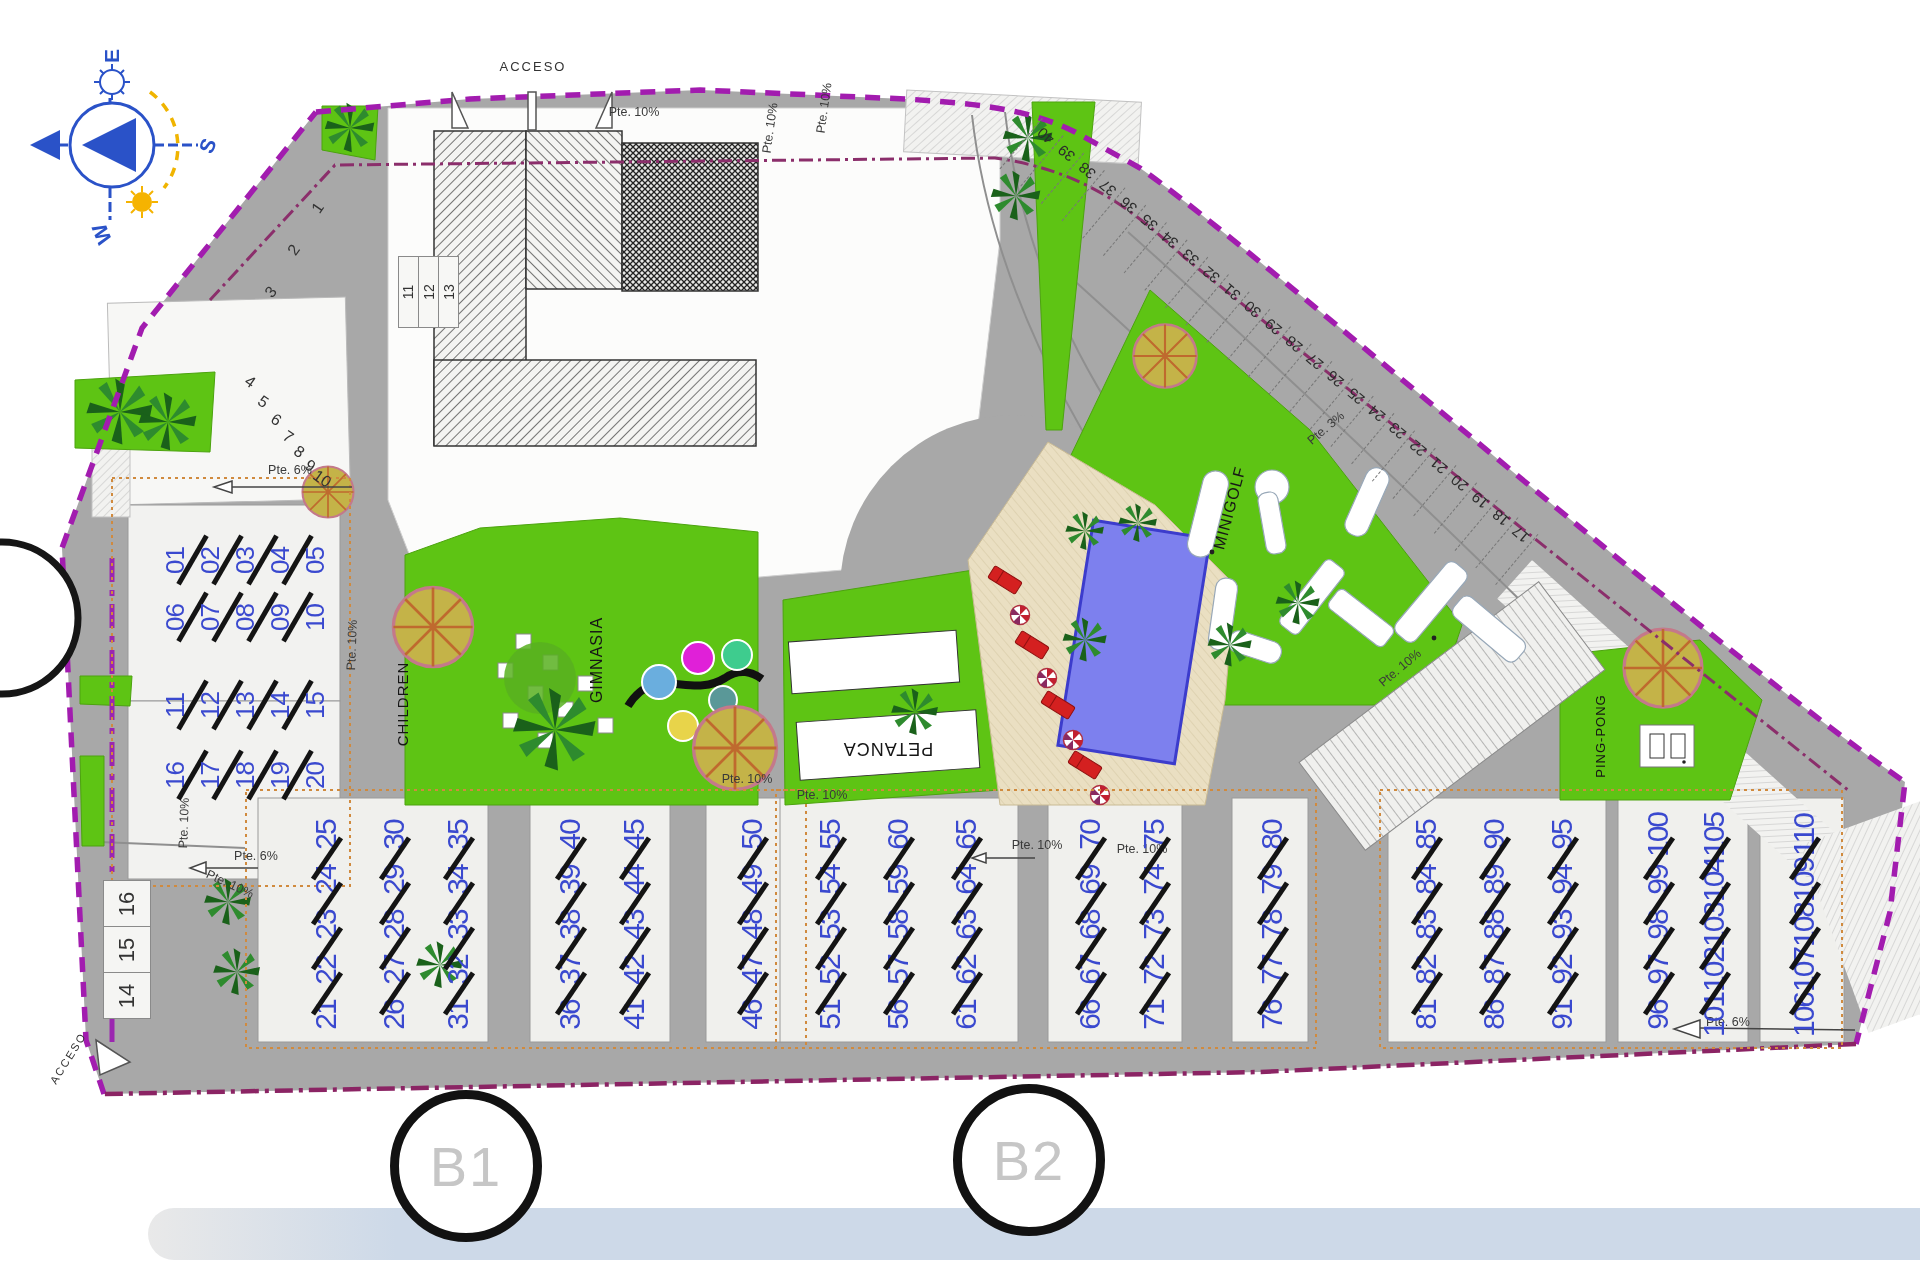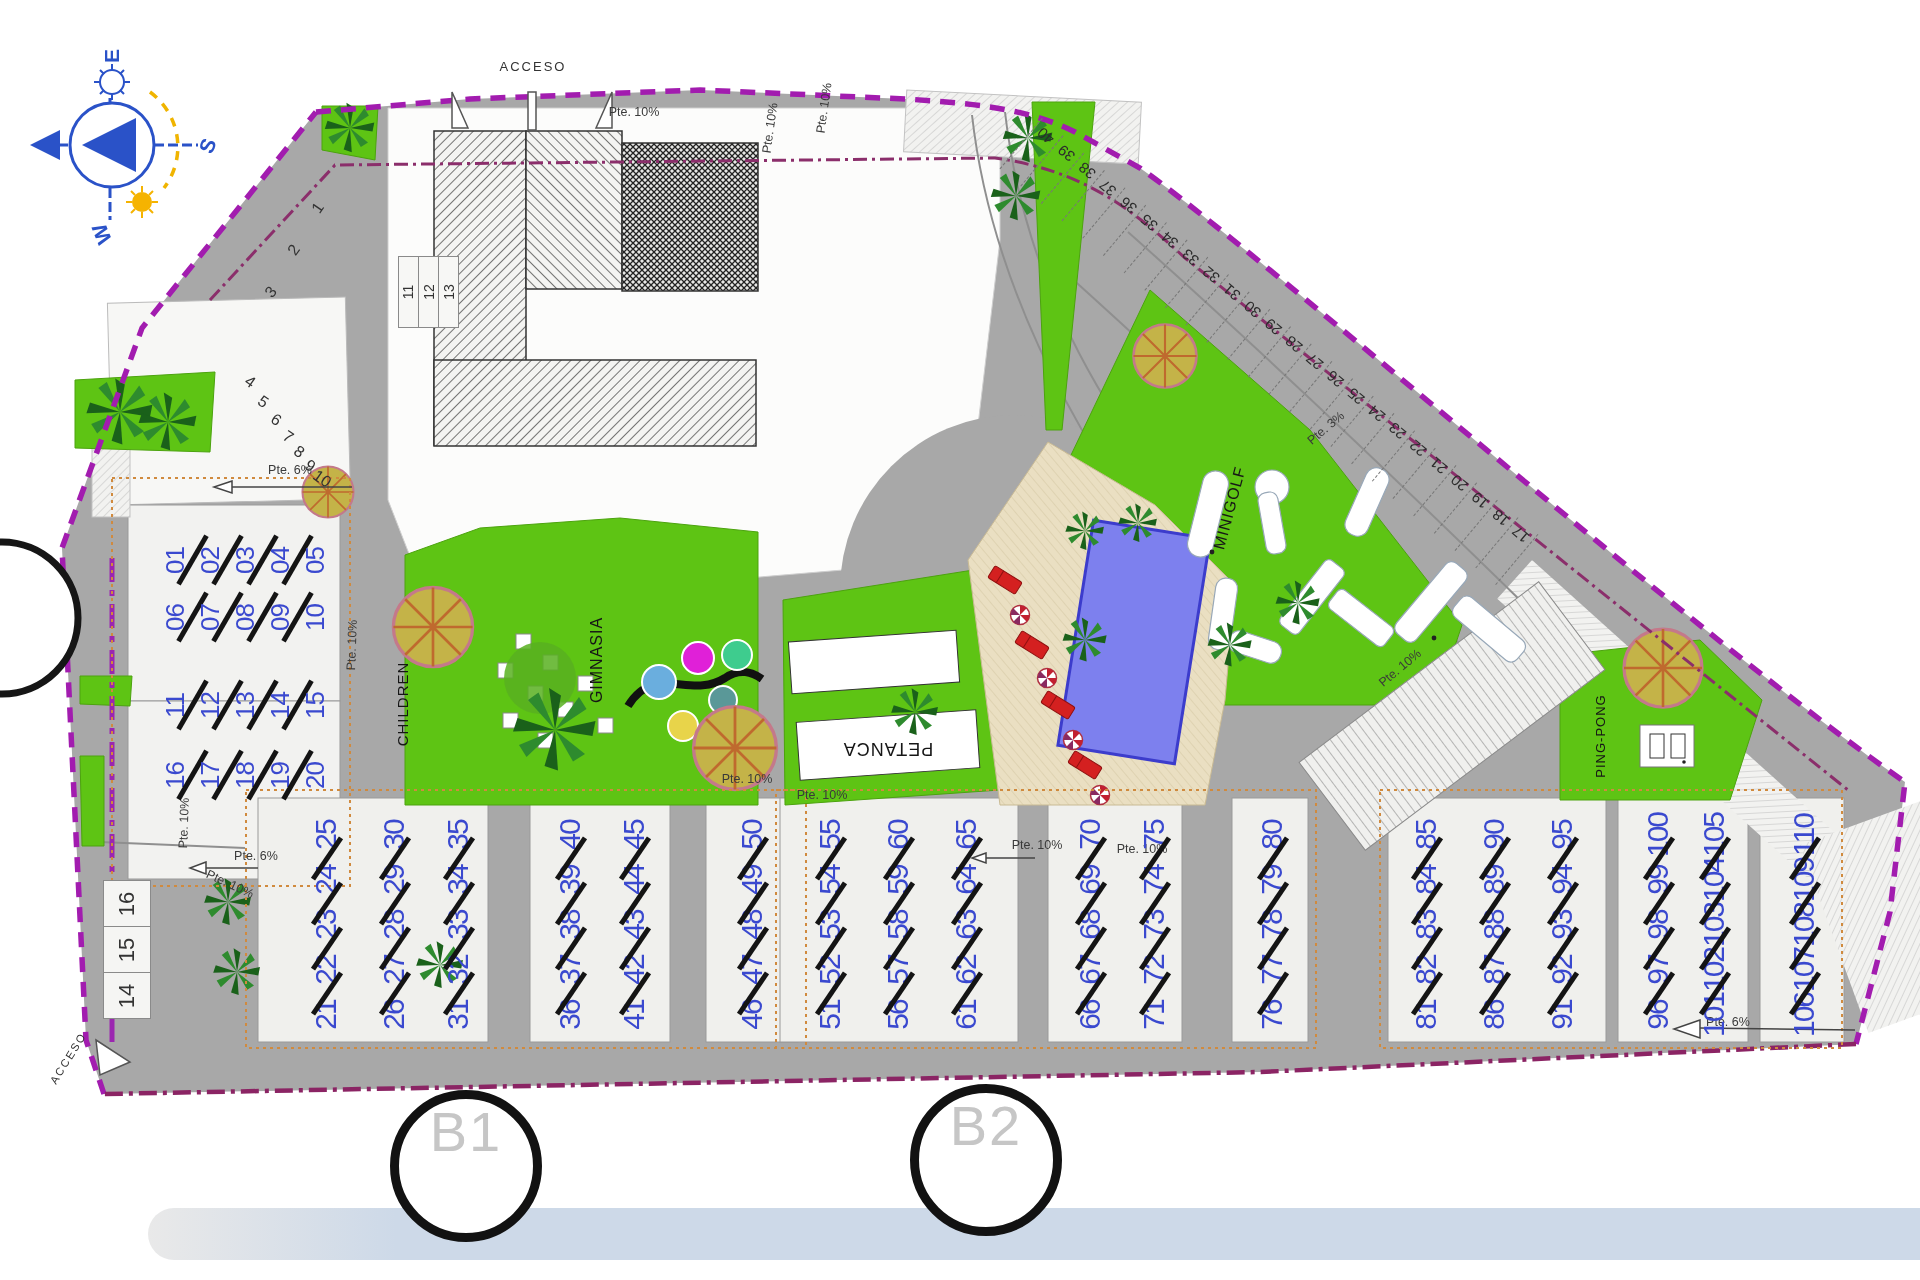--- a/index.html
+++ b/index.html
@@ -41,21 +41,21 @@
   .pcol{position:absolute;left:103px;top:880px;display:flex;flex-direction:column}
   .vcell{width:46px;height:45px;border:1px solid #8a8a8a;border-top:none;background:#f5f5f3;display:flex;align-items:center;justify-content:center}
   .vcell:first-child{border-top:1px solid #8a8a8a}
   .vcell span{transform:rotate(-90deg);font-size:22px;color:#333}
 
   
   .fan{position:absolute;font-size:16px;color:#333;transform:translate(-50%,-50%) rotate(var(--r,0deg))}
 
   
   .scircle{position:absolute;width:134px;height:134px;border:9px solid #121212;border-radius:50%;
-           background:#fff;display:flex;align-items:flex-start;justify-content:center;
+           background:#fff;display:flex;align-items:center;justify-content:center;
            color:#c6c6c6;font-size:56px;letter-spacing:2px}
 
   .blueband{position:absolute;left:148px;top:1208px;width:1772px;height:52px;
             background:linear-gradient(90deg,#e9e9e9,#cdd9e8 14%,#cdd9e8);border-radius:26px 0 0 26px}
 
   .compass{position:absolute;left:12px;top:30px;width:210px;height:220px}
   .clabel{position:absolute;color:#2a52c8;font-weight:bold;font-size:21px;
           transform:translate(-50%,-50%) rotate(var(--r,0deg))}
 </style>
 </head>
@@ -833,17 +833,17 @@
       </div>
       <div class="ucell">
         <span>110</span>
       </div>
     </div>
 
   <div class="blueband"></div>
   <div class="scircle" style="left:390px;top:1090px">
       <span>B1</span>
     </div>
-  <div class="scircle" style="left:910px;top:1084px">
+  <div class="scircle" style="left:953px;top:1084px">
       <span>B2</span>
     </div>
 
 </div>
 
 </body></html>

